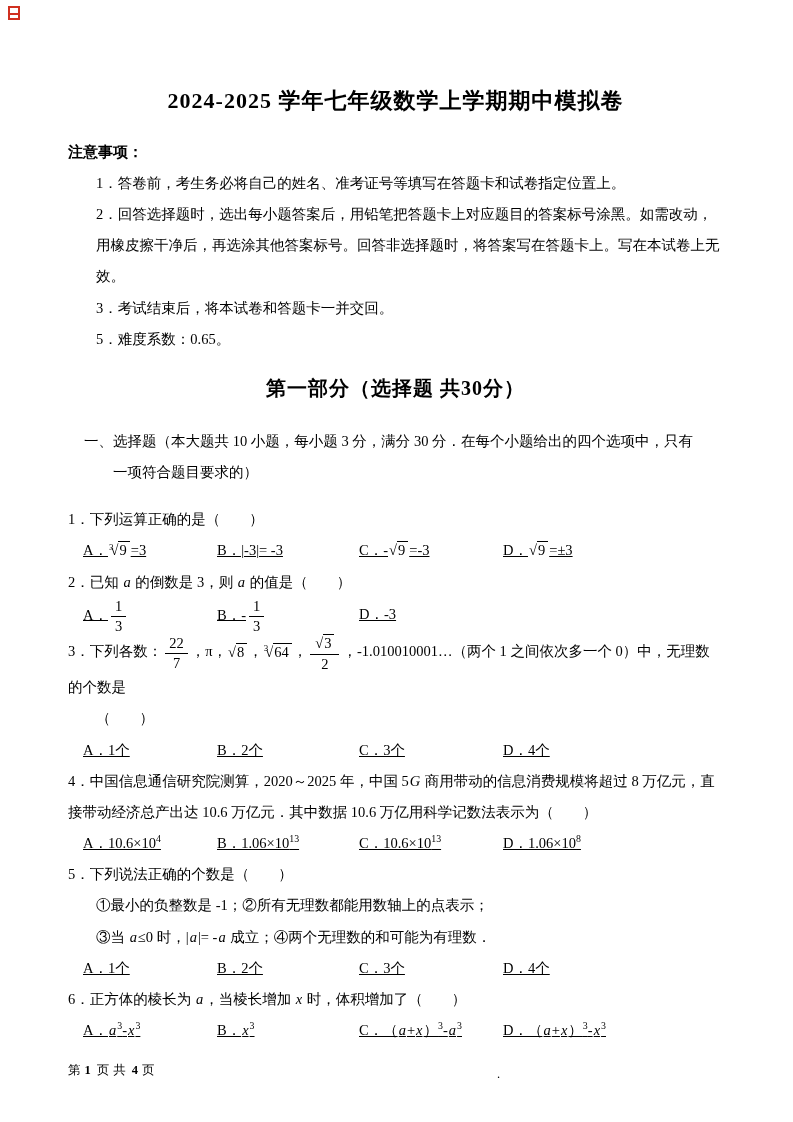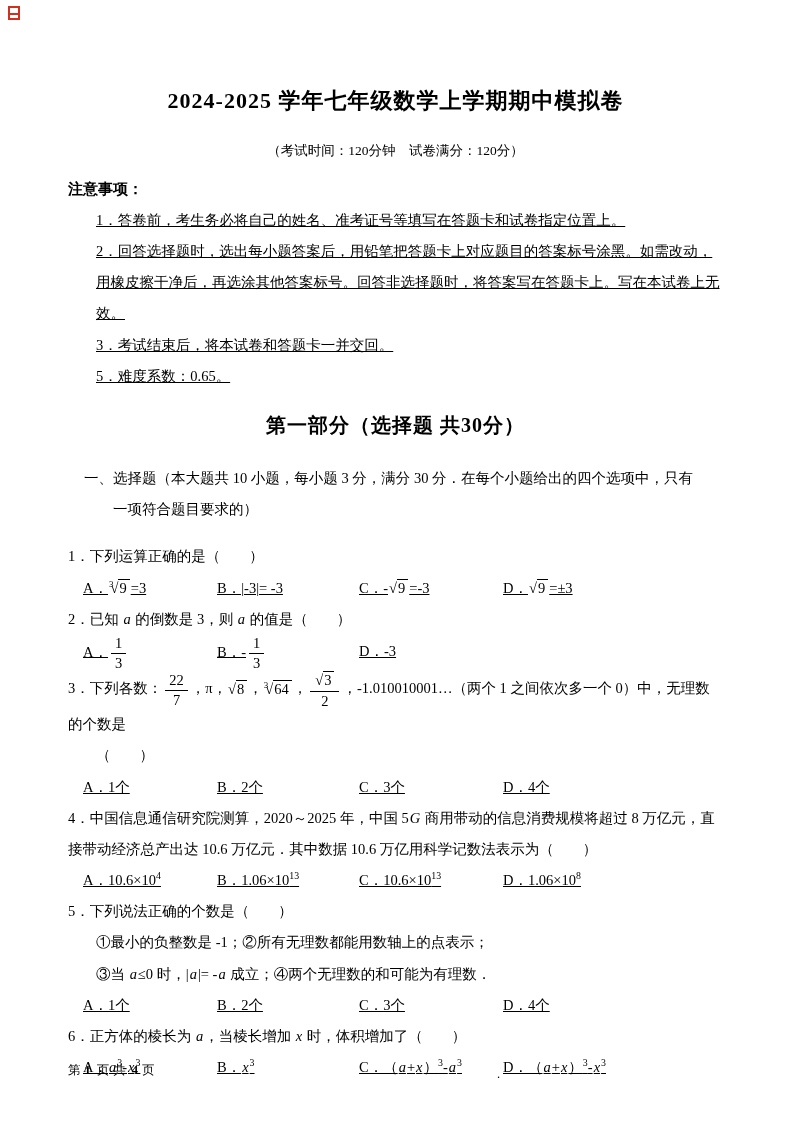--- a/index.html
+++ b/index.html
@@ -18,21 +18,21 @@
   }
   .corner-mark{
     position:absolute;left:8px;top:6px;width:12px;height:14px;
     border:2px solid #d03020;box-sizing:border-box;
     background:linear-gradient(#d03020 2px,transparent 2px) 0 5px no-repeat;
   }
   h1.title{font-size:22px;font-weight:bold;text-align:center;margin:0 0 20px;line-height:1.35;letter-spacing:1px;}
   p.subtitle{font-size:13.5px;text-align:center;margin:0 0 8px;}
   p.notes-heading{font-weight:bold;font-size:15px;margin:4px 0 0;}
   .notes{margin-left:28px;}
-  .notes p{margin:0;text-decoration:underline;}
+  .notes p{margin:0;}
   .red{color:#ff0000;}
   h2.section-heading{font-size:20px;font-weight:bold;text-align:center;margin:12px 0 2px;letter-spacing:1px;}
   p.intro{margin:16px;padding-left:2em;text-indent:-2em;}
   .question{margin:0;}
   .stem{margin:0;}
   .indent{margin-left:28px;}
   .options{display:flex;margin-left:15px;align-items:baseline;text-decoration:underline;}
   .opt{width:142px;}
   .opt:nth-child(1){width:134px;}
   .opt:nth-child(3){width:144px;}
@@ -53,21 +53,20 @@
   .stray-dot{position:absolute;left:497px;bottom:34px;font-size:12.5px;}
 </style>
 </head>
 <body>
 
 <div class="page">
 
   <div class="corner-mark"></div>
 
   <h1 class="title">2024-2025 学年七年级数学上学期期中模拟卷</h1>
-  <p class="subtitle">（考试时间：120分钟　试卷满分：120分）</p>
 
   <p class="notes-heading">注意事项：</p>
   <div class="notes">
     <p>1．答卷前，考生务必将自己的姓名、准考证号等填写在答题卡和试卷指定位置上。</p>
     <p>2．回答选择题时，选出每小题答案后，用铅笔把答题卡上对应题目的答案标号涂黑。如需改动，用橡皮擦干净后，再选涂其他答案标号。回答非选择题时，将答案写在答题卡上。写在本试卷上无效。</p>
     <p>3．考试结束后，将本试卷和答题卡一并交回。</p>
     <p>5．难度系数：0.65。</p>
   </div>
 
   <h2 class="section-heading">第一部分（选择题 共30分）</h2>

